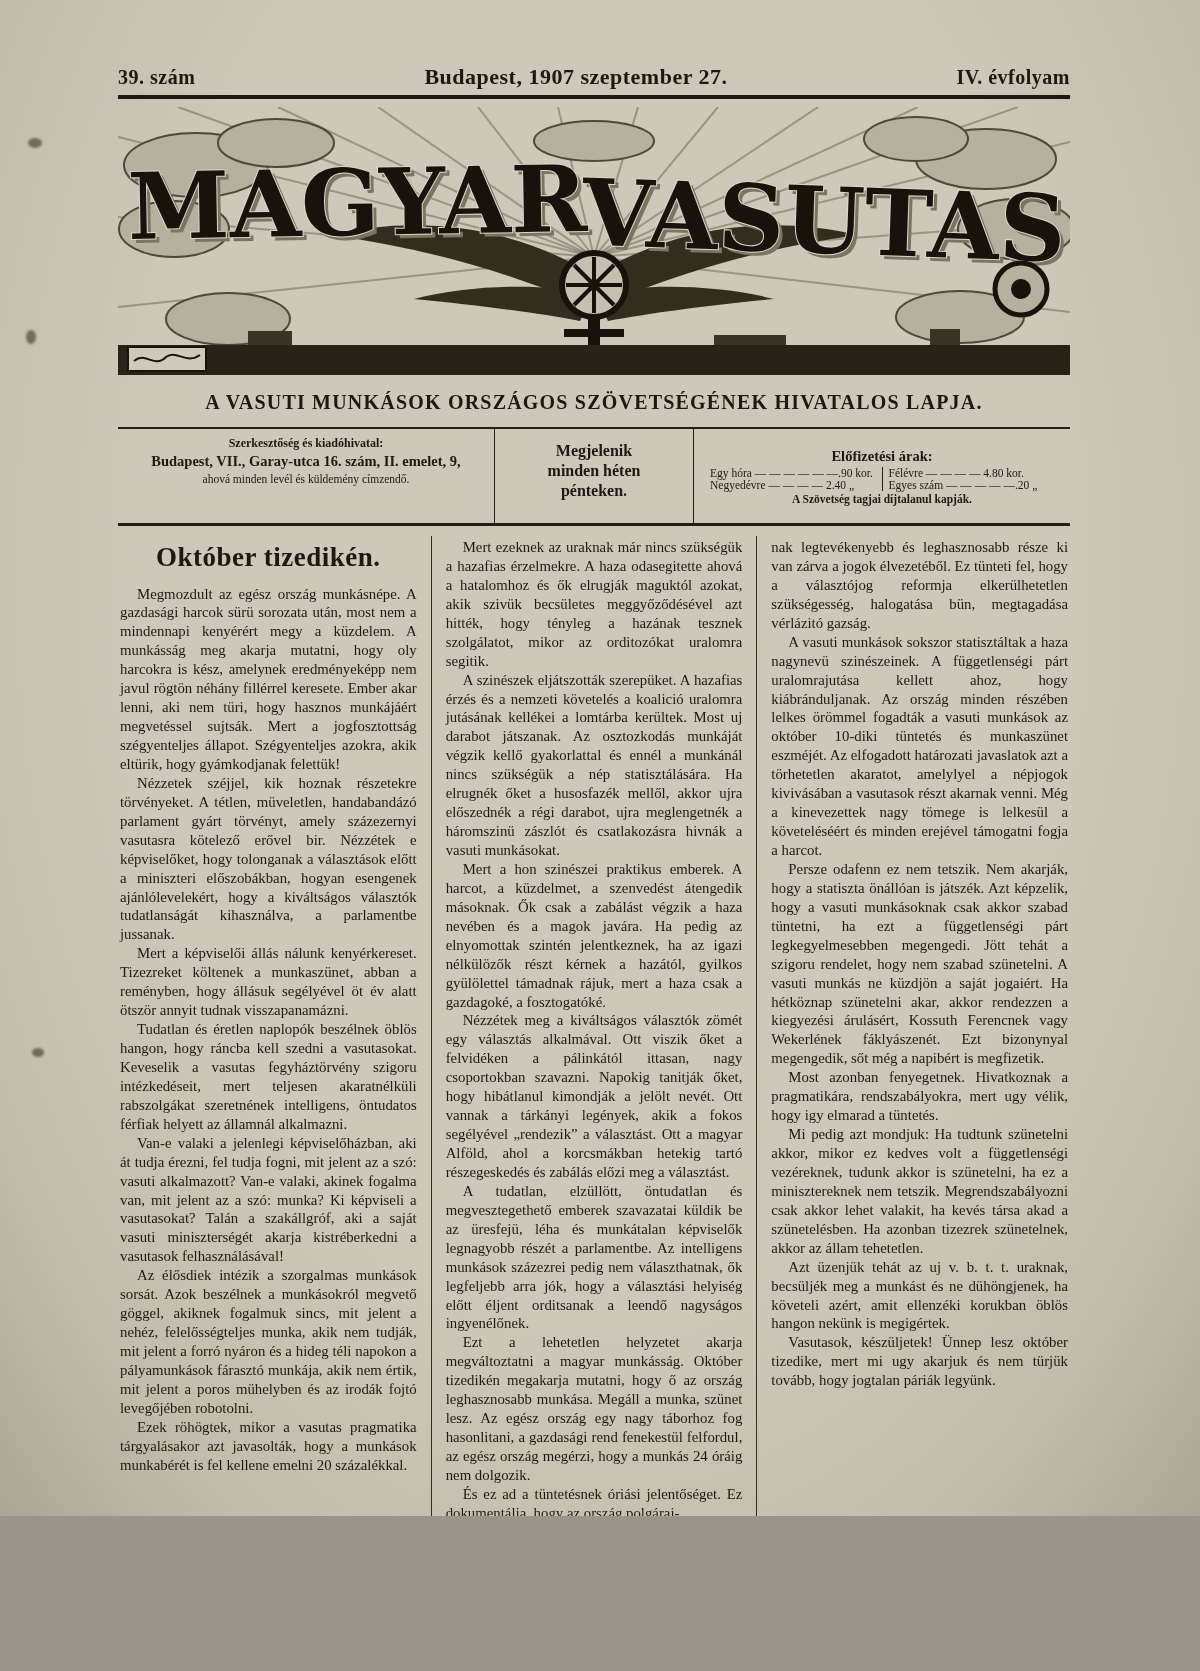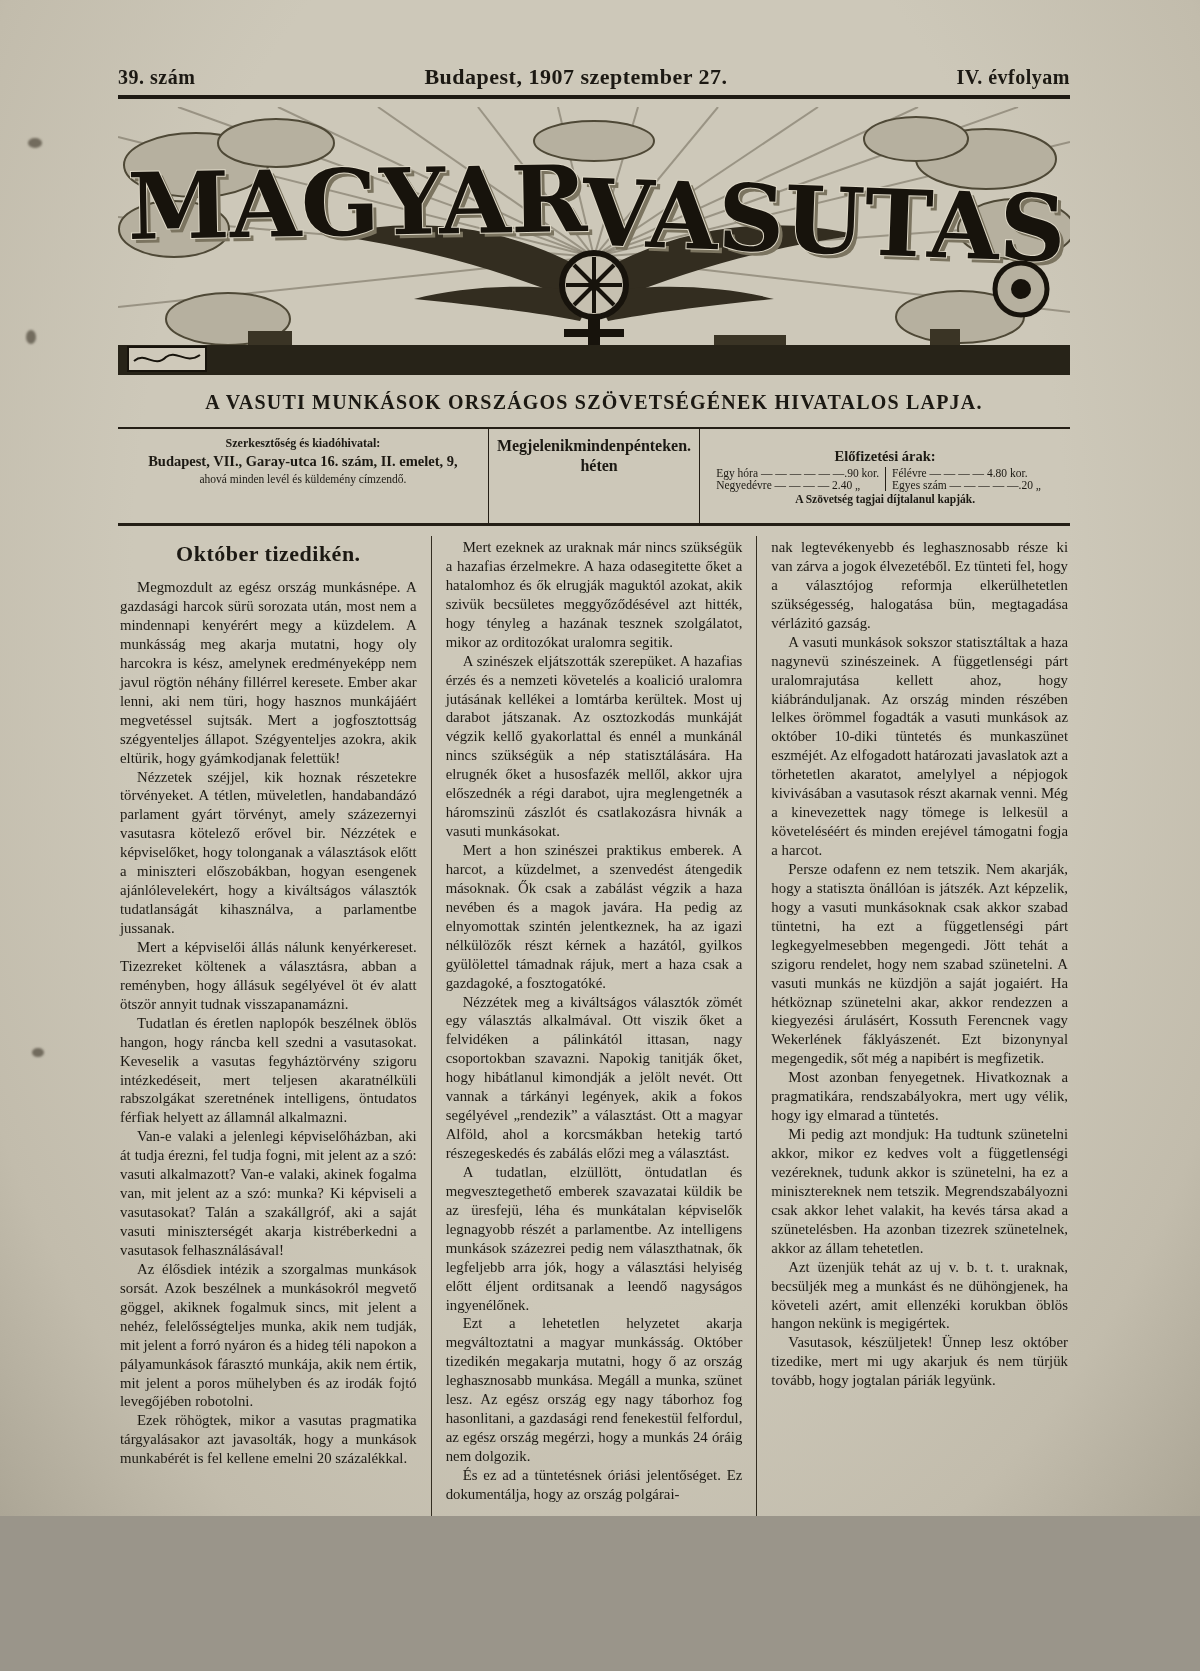--- a/index.html
+++ b/index.html
@@ -28,35 +28,35 @@
   
   .infobar {
     display:flex; margin-top:13px; border-top:2px solid #241f16; border-bottom:3.5px solid #241f16;
     align-items:stretch;
   }
   .infobar .cell { padding:7px 10px 18px; }
   .cell-left { width:40%; text-align:center; }
   .cell-left .l1 { font-size:12px; font-weight:bold; }
   .cell-left .l2 { font-size:14.5px; font-weight:bold; margin-top:2px; }
   .cell-left .l3 { font-size:11.5px; margin-top:3px; }
-  .cell-mid { width:20%; text-align:center; border-left:1.5px solid #241f16; border-right:1.5px solid #241f16; font-weight:bold; font-size:16px; line-height:1.25; display:flex; flex-direction:row; justify-content:center; }
+  .cell-mid { width:20%; text-align:center; border-left:1.5px solid #241f16; border-right:1.5px solid #241f16; font-weight:bold; font-size:16px; line-height:1.25; display:flex; flex-direction:column; justify-content:center; }
   .cell-right { width:40%; text-align:center;margin-top:12px; }
   .cell-right .pr-title { font-size:14.5px; font-weight:bold; }
   .pr-cols { display:flex; margin-top:2px; font-size:11.5px; }
   .pr-col { width:50%; text-align:left; padding:0 6px; white-space:nowrap; }
   .pr-col + .pr-col { border-left:1px solid #241f16; }
   .pr-note { font-size:11.5px; margin-top:2px; font-weight:bold; }
 
   
   .cols { display:flex; margin-top:10px; min-height:1150px; }
   .col { flex:1 1 0; padding:2px 14px 0; font-size:14.8px; line-height:1.28; text-align:justify; }
   .col-1 { padding-left:2px; }
   .col-3 { padding-right:2px; }
   .col + .col { border-left:1.5px solid #332d21; }
-  .article-title { text-align:center; font-weight:bold; font-size:22px; letter-spacing:.5px; margin:2px 0 10px; }
+  .article-title { text-align:center; font-weight:bold; font-size:27px; letter-spacing:.5px; margin:2px 0 10px; }
   .col p { margin:0; text-indent:17px; }
   .col-3 .paras p:first-child { text-indent:0; }
 </style>
 </head>
 <body>
 
 <div class="page">
   <div class="stain" style="left:28px; top:138px; width:14px; height:10px;"></div>
   <div class="stain" style="left:26px; top:330px; width:10px; height:14px;"></div>
   <div class="stain" style="left:32px; top:1048px; width:12px; height:9px;"></div>
@@ -178,30 +178,30 @@
         <div class="pr-note">A Szövetség tagjai díjtalanul kapják.</div>
       </div>
     </div>
 
     <div class="cols">
       <div class="col col-1">
         <div class="article-title">Október tizedikén.</div>
         <div class="paras">
             <p>Megmozdult az egész ország munkásnépe. A gazdasági harcok sürü sorozata után, most nem a mindennapi kenyérért megy a küzdelem. A munkásság meg akarja mutatni, hogy oly harcokra is kész, amelynek eredményeképp nem javul rögtön néhány fillérrel keresete. Ember akar lenni, aki nem türi, hogy hasznos munkájáért megvetéssel sujtsák. Mert a jogfosztottság szégyenteljes állapot. Szégyenteljes azokra, akik eltürik, hogy gyámkodjanak felettük!</p>
             <p>Nézzetek széjjel, kik hoznak részetekre törvényeket. A tétlen, müveletlen, handabandázó parlament gyárt törvényt, amely százezernyi vasutasra kötelező erővel bir. Nézzétek e képviselőket, hogy tolonganak a választások előtt a miniszteri előszobákban, hogyan esengenek ajánlólevelekért, hogy a kiváltságos választók tudatlanságát kihasználva, a parlamentbe jussanak.</p>
-            <p>Mert a képviselői állás nálunk kenyérkereset. Tizezreket költenek a választásra, abban a reményben, hogy állásuk segélyével öt év alatt ötször annyit tudnak visszapanamázni.</p>
+            <p>Mert a képviselői állás nálunk kenyérkereset. Tizezreket költenek a munkaszünet, abban a reményben, hogy állásuk segélyével öt év alatt ötször annyit tudnak visszapanamázni.</p>
             <p>Tudatlan és éretlen naplopók beszélnek öblös hangon, hogy ráncba kell szedni a vasutasokat. Keveselik a vasutas fegyháztörvény szigoru intézkedéseit, mert teljesen akaratnélküli rabszolgákat szeretnének intelligens, öntudatos férfiak helyett az államnál alkalmazni.</p>
             <p>Van-e valaki a jelenlegi képviselőházban, aki át tudja érezni, fel tudja fogni, mit jelent az a szó: vasuti alkalmazott? Van-e valaki, akinek fogalma van, mit jelent az a szó: munka? Ki képviseli a vasutasokat? Talán a szakállgróf, aki a saját vasuti miniszterségét akarja kistréberkedni a vasutasok felhasználásával!</p>
             <p>Az élősdiek intézik a szorgalmas munkások sorsát. Azok beszélnek a munkásokról megvető göggel, akiknek fogalmuk sincs, mit jelent a nehéz, felelősségteljes munka, akik nem tudják, mit jelent a forró nyáron és a hideg téli napokon a pályamunkások fárasztó munkája, akik nem értik, mit jelent a poros mühelyben és az irodák fojtó levegőjében robotolni.</p>
             <p>Ezek röhögtek, mikor a vasutas pragmatika tárgyalásakor azt javasolták, hogy a munkások munkabérét is fel kellene emelni 20 százalékkal.</p>
           </div>
       </div>
       <div class="col col-2">
         <div class="paras">
-            <p>Mert ezeknek az uraknak már nincs szükségük a hazafias érzelmekre. A haza odasegitette őket a hatalomhoz és ők elrugják maguktól azokat, akik szivük becsületes meggyőződésével azt hitték, hogy tényleg a hazának tesznek szolgálatot, mikor az orditozókat uralomra segitik.</p>
+            <p>Mert ezeknek az uraknak már nincs szükségük a hazafias érzelmekre. A haza odasegitette ahová a hatalomhoz és ők elrugják maguktól azokat, akik szivük becsületes meggyőződésével azt hitték, hogy tényleg a hazának tesznek szolgálatot, mikor az orditozókat uralomra segitik.</p>
             <p>A szinészek eljátszották szerepüket. A hazafias érzés és a nemzeti követelés a koalició uralomra jutásának kellékei a lomtárba kerültek. Most uj darabot játszanak. Az osztozkodás munkáját végzik kellő gyakorlattal és ennél a munkánál nincs szükségük a nép statisztálására. Ha elrugnék őket a husosfazék mellől, akkor ujra előszednék a régi darabot, ujra meglengetnék a háromszinü zászlót és csatlakozásra hivnák a vasuti munkásokat.</p>
             <p>Mert a hon szinészei praktikus emberek. A harcot, a küzdelmet, a szenvedést átengedik másoknak. Ők csak a zabálást végzik a haza nevében és a magok javára. Ha pedig az elnyomottak szintén jelentkeznek, ha az igazi nélkülözők részt kérnek a hazától, gyilkos gyülölettel támadnak rájuk, mert a haza csak a gazdagoké, a fosztogatóké.</p>
             <p>Nézzétek meg a kiváltságos választók zömét egy választás alkalmával. Ott viszik őket a felvidéken a pálinkától ittasan, nagy csoportokban szavazni. Napokig tanitják őket, hogy hibátlanul kimondják a jelölt nevét. Ott vannak a tárkányi legények, akik a fokos segélyével „rendezik” a választást. Ott a magyar Alföld, ahol a korcsmákban hetekig tartó részegeskedés és zabálás előzi meg a választást.</p>
             <p>A tudatlan, elzüllött, öntudatlan és megvesztegethető emberek szavazatai küldik be az üresfejü, léha és munkátalan képviselők legnagyobb részét a parlamentbe. Az intelligens munkások százezrei pedig nem választhatnak, ők legfeljebb arra jók, hogy a választási helyiség előtt éljent orditsanak a leendő nagyságos ingyenélőnek.</p>
             <p>Ezt a lehetetlen helyzetet akarja megváltoztatni a magyar munkásság. Október tizedikén megakarja mutatni, hogy ő az ország leghasznosabb munkása. Megáll a munka, szünet lesz. Az egész ország egy nagy táborhoz fog hasonlitani, a gazdasági rend fenekestül felfordul, az egész ország megérzi, hogy a munkás 24 óráig nem dolgozik.</p>
             <p>És ez ad a tüntetésnek óriási jelentőséget. Ez dokumentálja, hogy az ország polgárai-</p>
           </div>
       </div>
       <div class="col col-3">
         <div class="paras">

